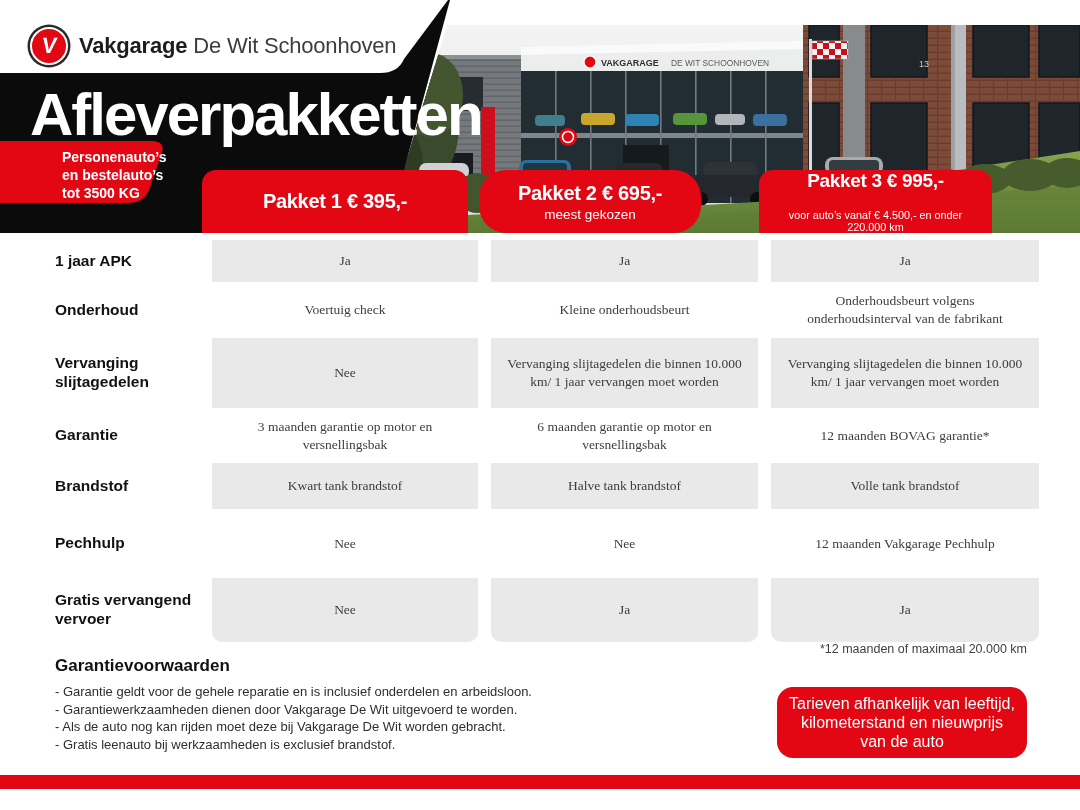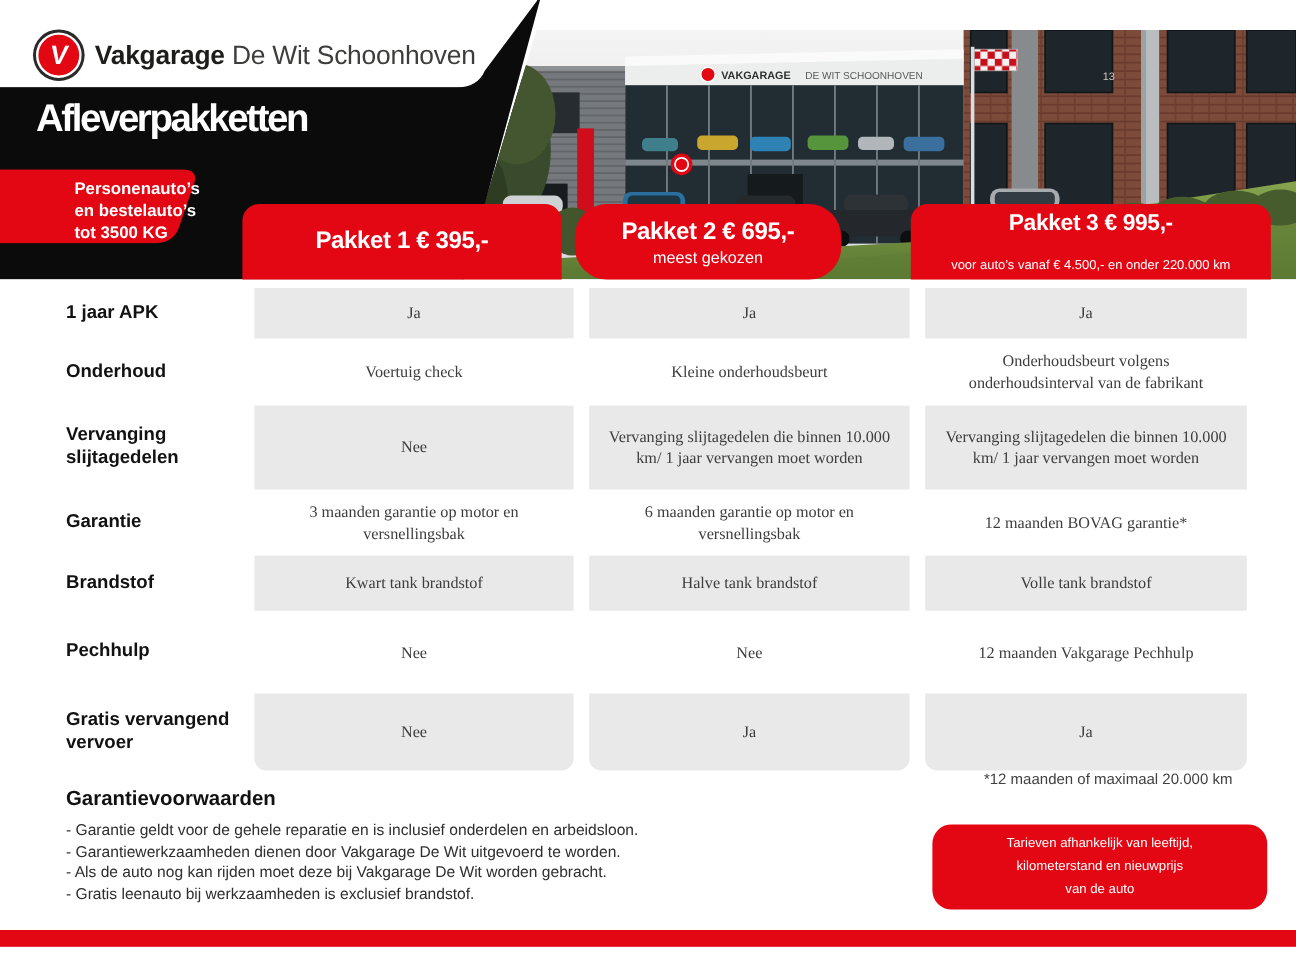--- a/index.html
+++ b/index.html
@@ -14,32 +14,32 @@
          clip-path:polygon(0 0,100% 0,86% 100%,0 100%);}
   .logo-band{position:absolute;left:0;top:0;width:460px;height:73px;background:#fff;
          clip-path:path("M0 0 H448 L404 59 Q398 73 380 73 H0 Z");}
   .logo-row{position:absolute;left:30px;top:27px;display:flex;align-items:center;gap:11px;}
   .logo-circle{width:34px;height:34px;border-radius:50%;background:#e30613;
          border:2px solid #fff;box-shadow:0 0 0 2.5px #2a2a2a;display:flex;align-items:center;justify-content:center;}
   .logo-v{color:#fff;font-weight:bold;font-size:22px;transform:skewX(-8deg);line-height:1;}
   .logo-text{font-size:22px;letter-spacing:-0.2px;white-space:nowrap;color:#3d3d3c;}
   .logo-text b{color:#1d1d1b;font-weight:bold;margin-right:6px;}
   .poster-title{position:absolute;left:30px;top:80px;color:#fff;font-weight:bold;
-         font-size:32px;letter-spacing:-2px;white-space:nowrap;}
+         font-size:60px;letter-spacing:-2px;white-space:nowrap;}
   .ribbon{position:absolute;left:0;top:141px;width:175px;height:62px;background:#e30613;
          clip-path:path("M0 0 H151 Q167 0 161 14 L149 49 Q144 62 127 62 H0 Z");}
   .ribbon-text{position:absolute;left:30px;top:148px;color:#fff;font-weight:bold;
          font-size:14px;line-height:18px;margin-left:32px;}
 
   
   .pkg{position:absolute;top:170px;height:63px;background:#e30613;border-radius:14px 14px 0 0;
        color:#fff;text-align:center;display:flex;flex-direction:column;justify-content:center;z-index:6;}
   .pkg1{left:202px;width:266px;}
   .pkg2{left:479px;width:222px;border-radius:27px;}
-  .pkg3{left:759px;width:300px;gap:15px;}
+  .pkg3{left:759px;width:233px;gap:15px;}
   .pkg-title{font-weight:bold;font-size:20px;letter-spacing:-0.3px;}
   .pkg3 .pkg-title{font-size:19px;}
   .pkg-sub{font-size:13.5px;margin-top:2px;}
   .pkg3 .pkg-sub{font-size:10.8px;line-height:12.5px;margin-top:2px;padding:0 14px;}
 
   
   .table{position:absolute;left:0;top:240px;width:1080px;}
   .trow{display:grid;grid-template-columns:199px 266px 267px 268px;column-gap:13px;}
   .tlabel{display:flex;align-items:center;padding-left:55px;font-weight:bold;
           font-size:15.5px;line-height:1.22;color:#121212;}
@@ -48,23 +48,23 @@
          padding:4px 13px;font-size:13.5px;line-height:1.32;color:#3d3d3d;box-sizing:border-box;font-family:Liberation Serif, serif;}
   .shade .tcell{background:#e9e9e9;}
   .last .tcell{border-radius:0 0 10px 10px;}
 
   .footnote{position:absolute;right:53px;top:642px;font-size:12.5px;color:#3f3f3f;}
 
   
   .terms{position:absolute;left:55px;top:656px;}
   .terms-heading{font-size:17px;font-weight:bold;color:#111;}
   .terms-list{margin-top:7px;font-size:13px;line-height:17.5px;color:#2e2e2e;}
-  .tariff-box{position:absolute;left:777px;top:687px;width:279px;height:71px;background:#e30613;
+  .tariff-box{position:absolute;left:777px;top:687px;width:250px;height:71px;background:#e30613;
          border-radius:16px;color:#fff;display:flex;flex-direction:column;justify-content:center;
-         text-align:center;font-size:11px;line-height:19px;}
+         text-align:center;font-size:16px;line-height:19px;}
   .bottom-bar{position:absolute;left:0;top:775px;width:1080px;height:14px;background:#e30613;}
 </style>
 </head>
 <body>
 
 <div class="poster">
 
   <div class="header">
 
     <div class="photo">

